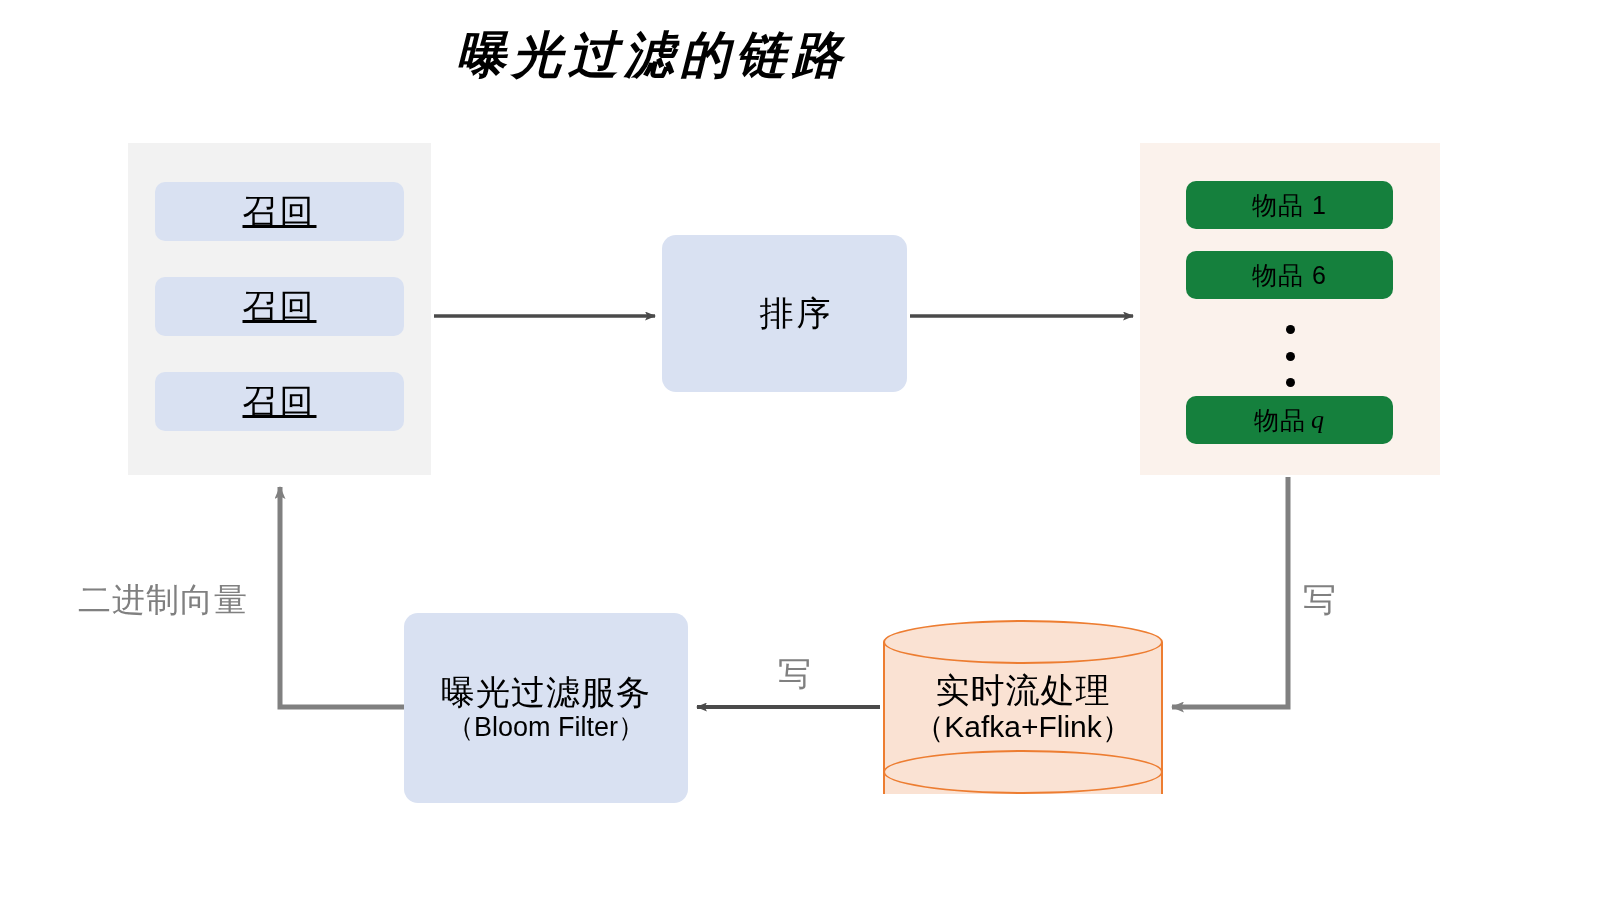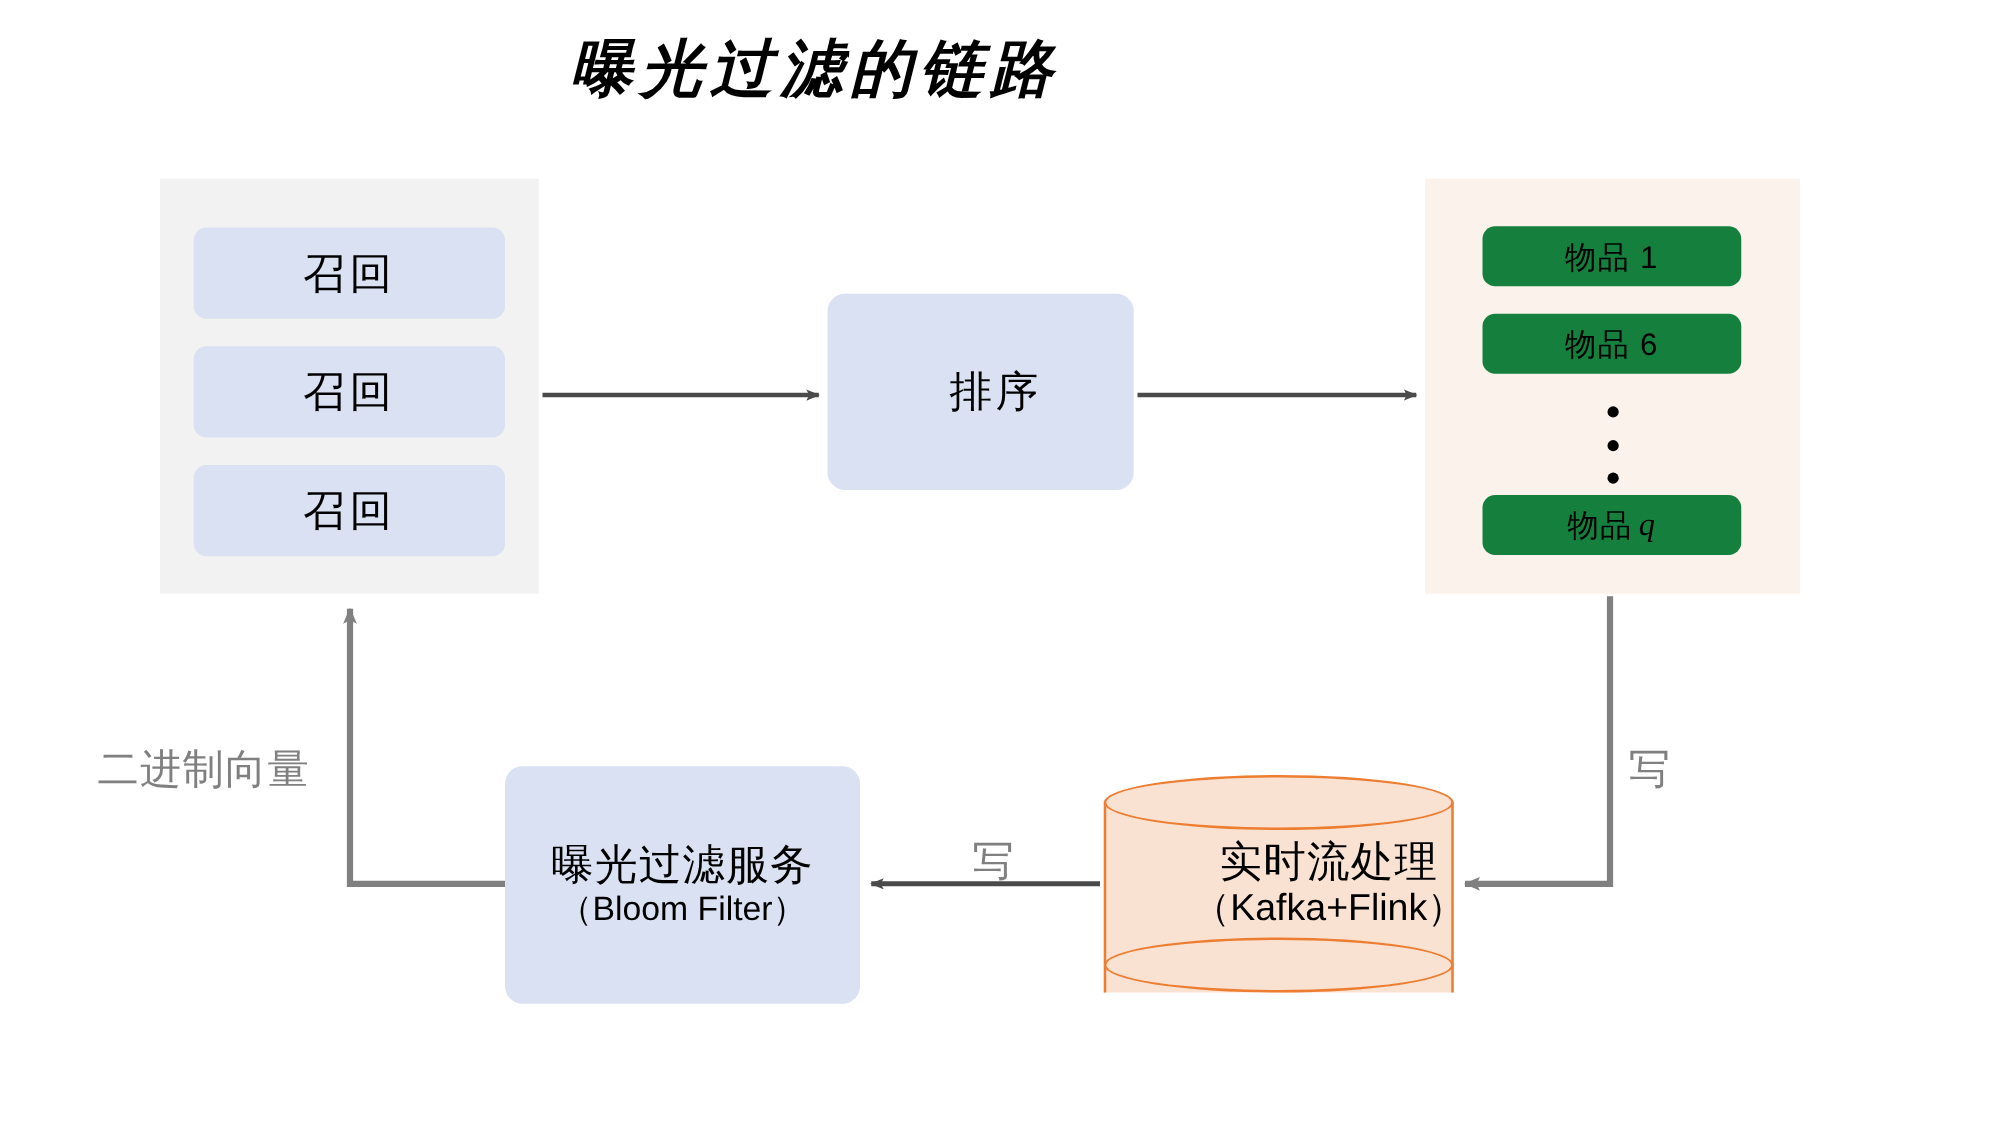--- a/index.html
+++ b/index.html
@@ -60,23 +60,24 @@
     justify-content: center;
     color: #000000;
     box-sizing: border-box;
   }
   .blue { background: #d9e1f2; }
   .orange { background: #15803d; }
 
   .recall-box {
     left: 155px;
     width: 249px;
-    height: 73px;
+    height: 59px;
     font-size: 34px;
     letter-spacing: 3px;
+    text-decoration: underline;
   }
   #recall-1 { top: 182px; }
   #recall-2 { top: 277px; }
   #recall-3 { top: 372px; }
 
   .item-box {
     left: 1186px;
     width: 207px;
     height: 48px;
     font-size: 25px;
@@ -182,21 +183,20 @@
     box-sizing: border-box;
   }
   #cylinder .cyl-text {
     position: absolute;
     left: 0;
     top: 52px;
     width: 280px;
     text-align: center;
     line-height: 1.08;
     color: #000000;
-    padding-left: 40px;
   }
   #cylinder .cyl-text .line1 {
     font-size: 34px;
     letter-spacing: 1px;
   }
   #cylinder .cyl-text .line2 {
     font-size: 30px;
     margin-top: 2px;
   }
 
@@ -208,21 +208,20 @@
     width: 1598px;
     height: 899px;
     pointer-events: none;
   }
 
   
   .edge-label {
     position: absolute;
     color: #808080;
     white-space: nowrap;
-    margin-top: 15px;
   }
   #label-binary {
     left: 78px;
     top: 578px;
     font-size: 33px;
     letter-spacing: 1px;
   }
   #label-write-left {
     left: 778px;
     top: 652px;

